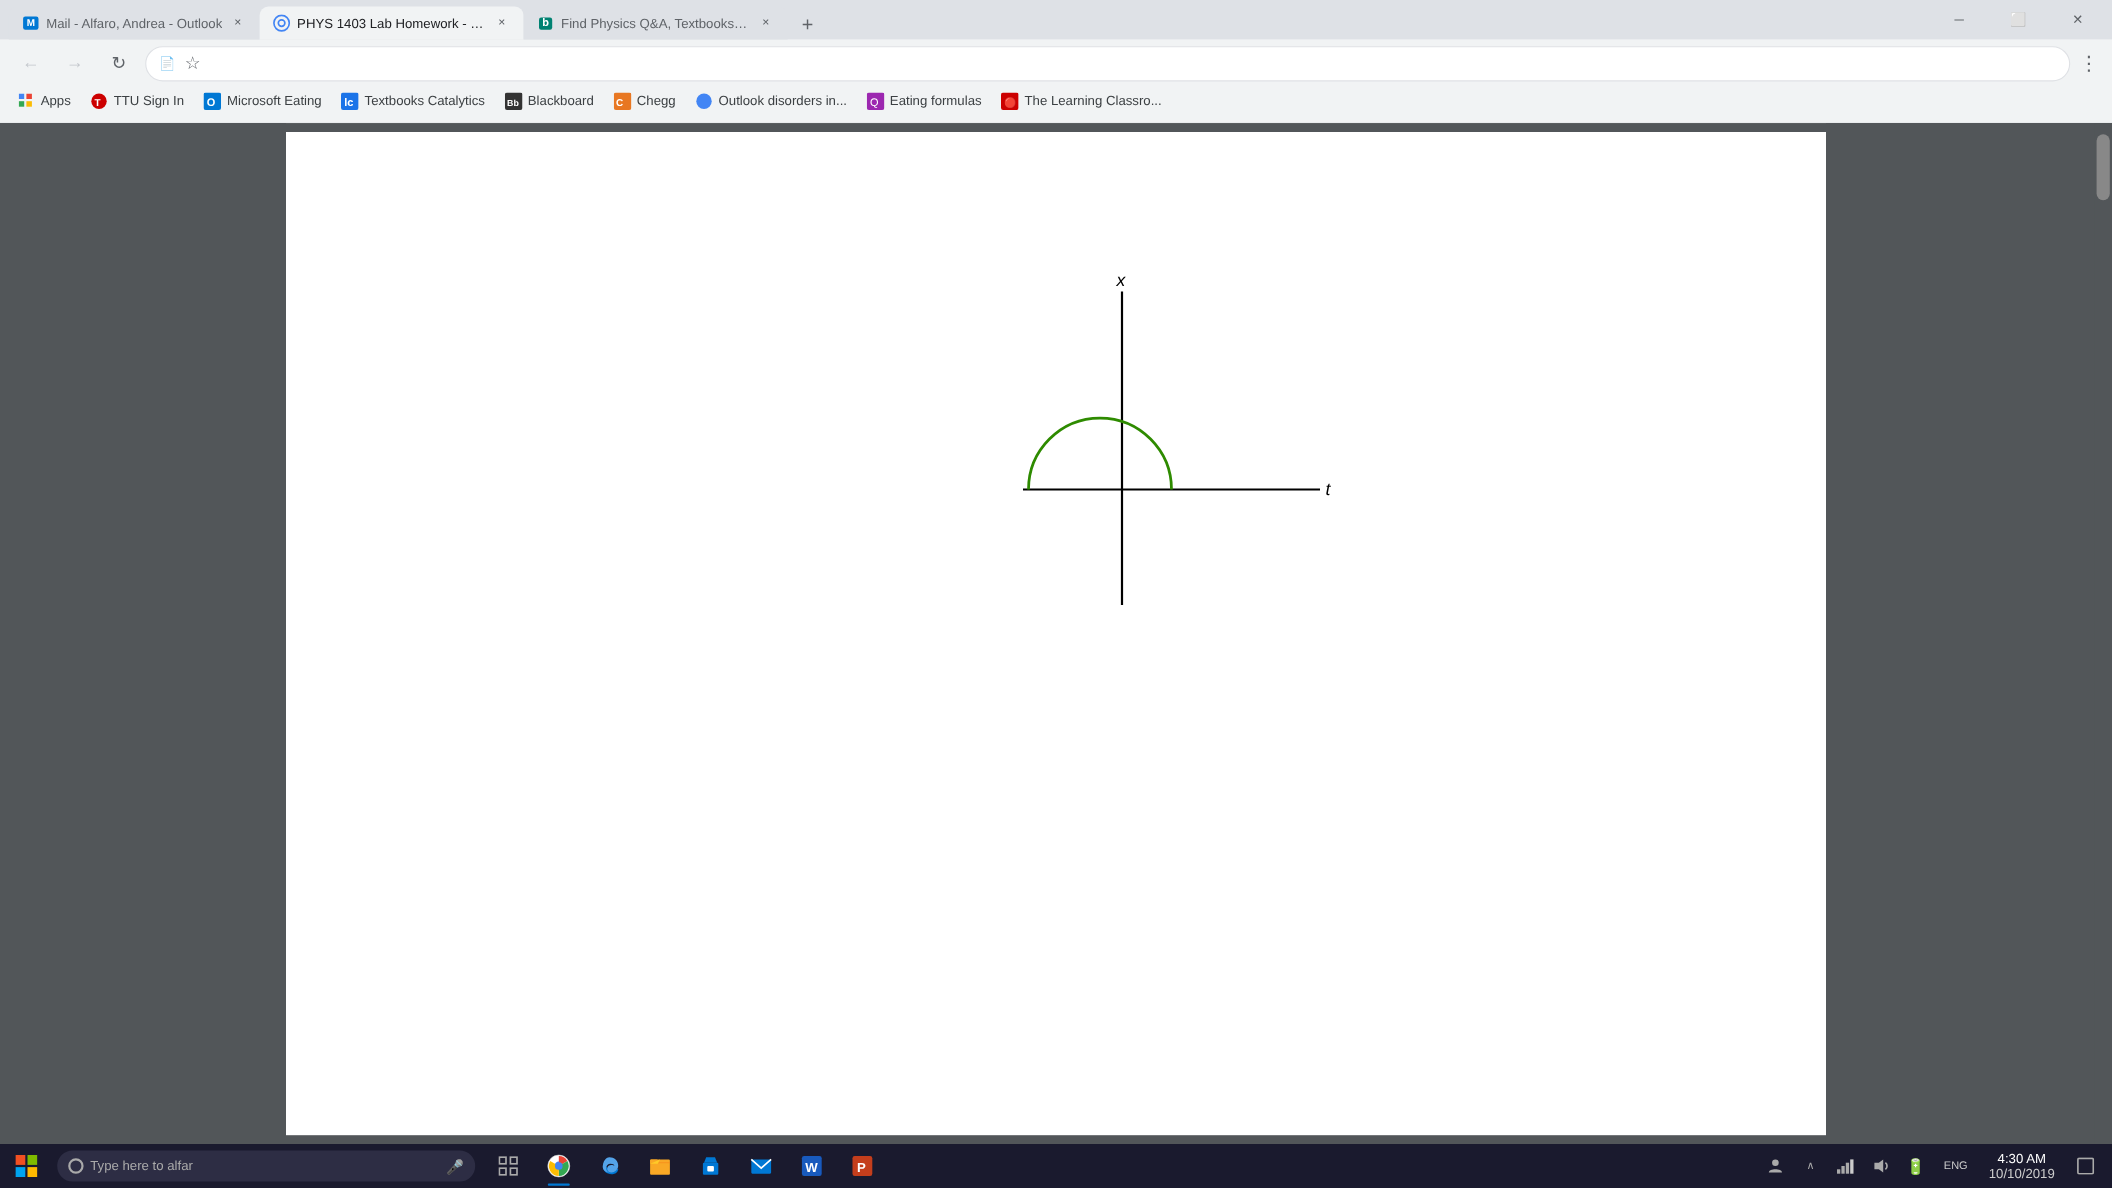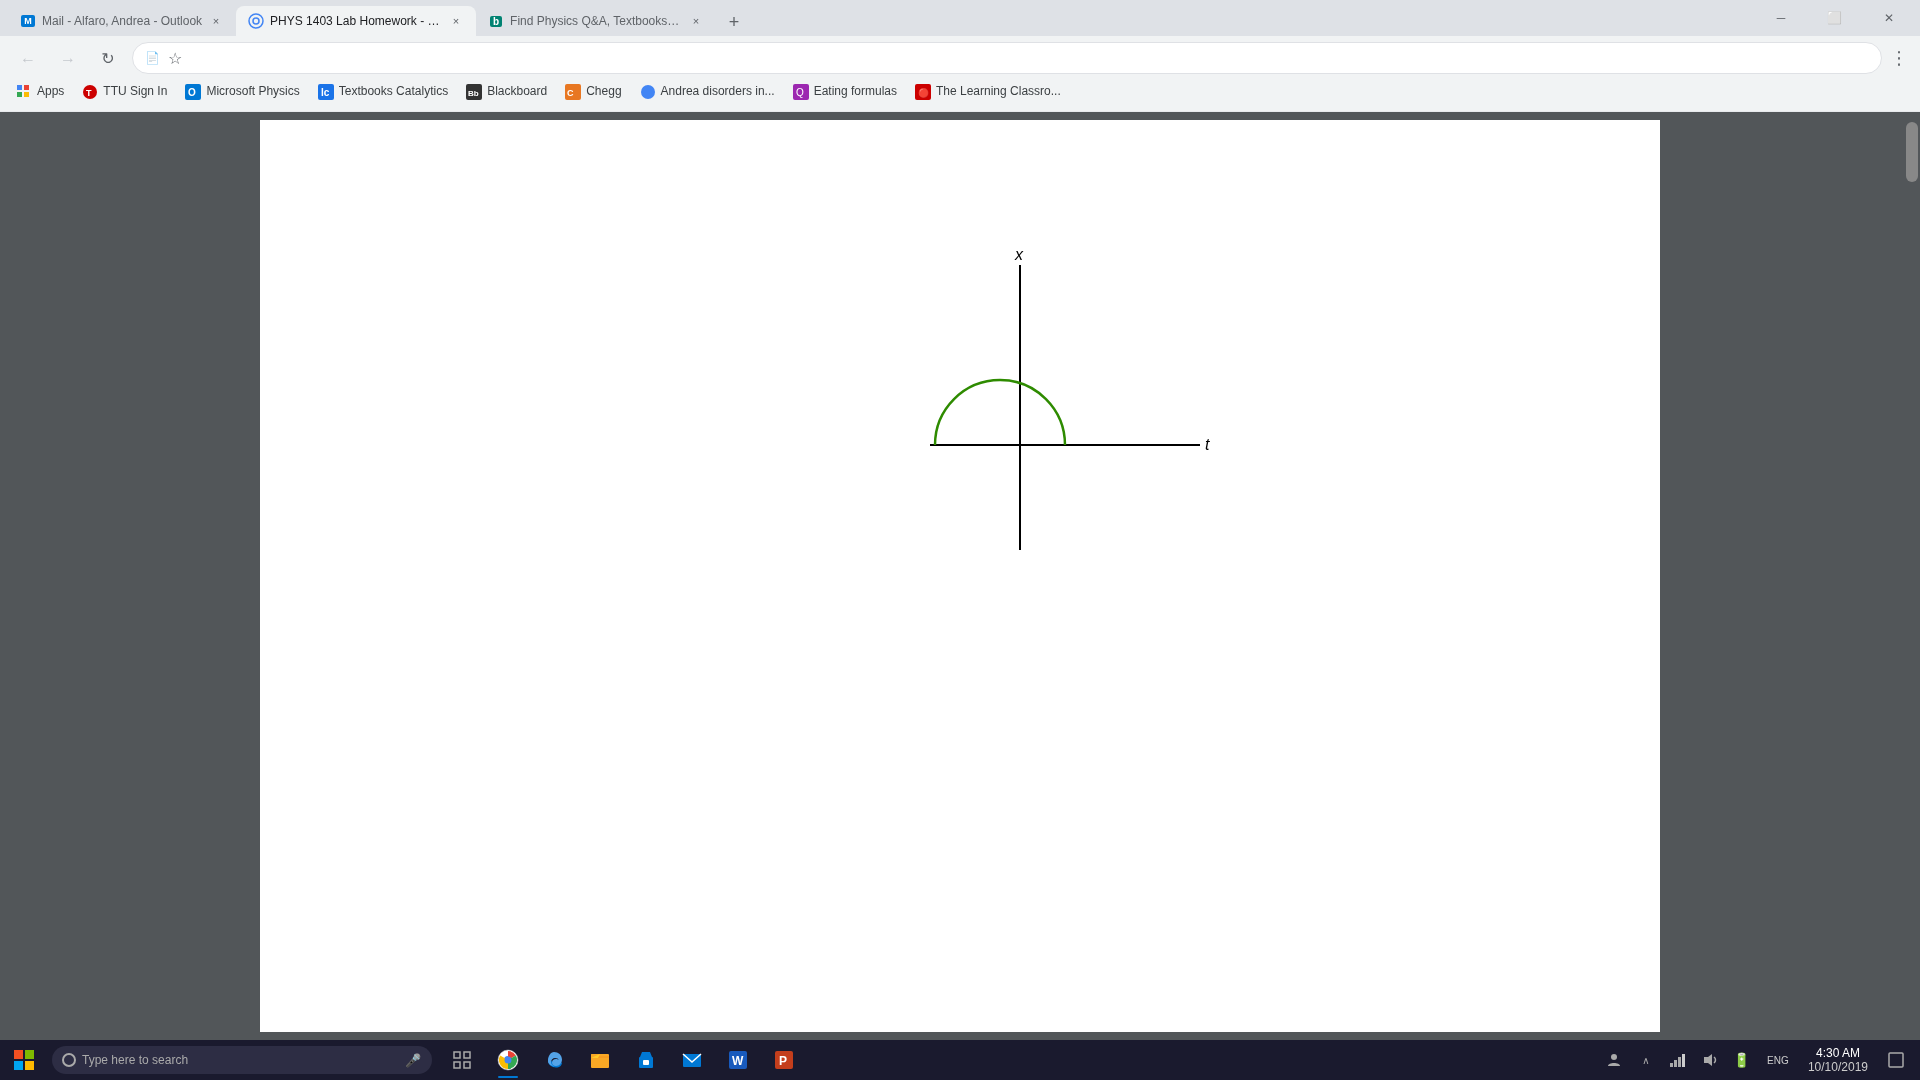--- a/index.html
+++ b/index.html
@@ -405,21 +405,21 @@
       <span>TTU Sign In</span>
     </div>
 
     <div class="bookmark-item">
       <div class="bookmark-icon">
         <svg width="16" height="16" viewBox="0 0 16 16">
             <rect width="16" height="16" rx="2" fill="#0078d4"></rect>
             <text x="3" y="12" fill="white" font-size="10" font-weight="bold">O</text>
           </svg>
       </div>
-      <span>Microsoft Physics</span>
+      <span>Microsoft Eating</span>
     </div>
 
     <div class="bookmark-item">
       <div class="bookmark-icon">
         <svg width="16" height="16" viewBox="0 0 16 16">
             <rect width="16" height="16" rx="2" fill="#1a73e8"></rect>
             <text x="3" y="12" fill="white" font-size="10" font-weight="bold">lc</text>
           </svg>
       </div>
       <span>Textbooks Catalytics</span>
@@ -444,21 +444,21 @@
       </div>
       <span>Chegg</span>
     </div>
 
     <div class="bookmark-item">
       <div class="bookmark-icon">
         <svg width="16" height="16" viewBox="0 0 16 16">
             <circle cx="8" cy="8" r="7" fill="#4285f4"></circle>
           </svg>
       </div>
-      <span>Andrea disorders in...</span>
+      <span>Outlook disorders in...</span>
     </div>
 
     <div class="bookmark-item">
       <div class="bookmark-icon">
         <svg width="16" height="16" viewBox="0 0 16 16">
             <rect width="16" height="16" rx="2" fill="#9c27b0"></rect>
             <text x="3" y="12" fill="white" font-size="10">Q</text>
           </svg>
       </div>
       <span>Eating formulas</span>
@@ -513,21 +513,21 @@
     <svg width="20" height="20" viewBox="0 0 20 20">
       <rect x="0" y="0" width="9" height="9" fill="#f25022"></rect>
       <rect x="11" y="0" width="9" height="9" fill="#7fba00"></rect>
       <rect x="0" y="11" width="9" height="9" fill="#00a4ef"></rect>
       <rect x="11" y="11" width="9" height="9" fill="#ffb900"></rect>
     </svg>
   </div>
 
   <div class="search-bar">
     <div class="search-circle"></div>
-    <span class="search-placeholder">Type here to search</span>
+    <span class="search-placeholder">Type here to alfar</span>
     <span class="mic-icon">🎤</span>
   </div>
 
   <div class="taskbar-center">
 
     <div class="taskbar-item">
       <svg width="18" height="18" viewBox="0 0 18 18">
         <rect x="1" y="1" width="6" height="6" fill="none" stroke="#aaa" stroke-width="1.5"></rect>
         <rect x="11" y="1" width="6" height="6" fill="none" stroke="#aaa" stroke-width="1.5"></rect>
         <rect x="1" y="11" width="6" height="6" fill="none" stroke="#aaa" stroke-width="1.5"></rect>

